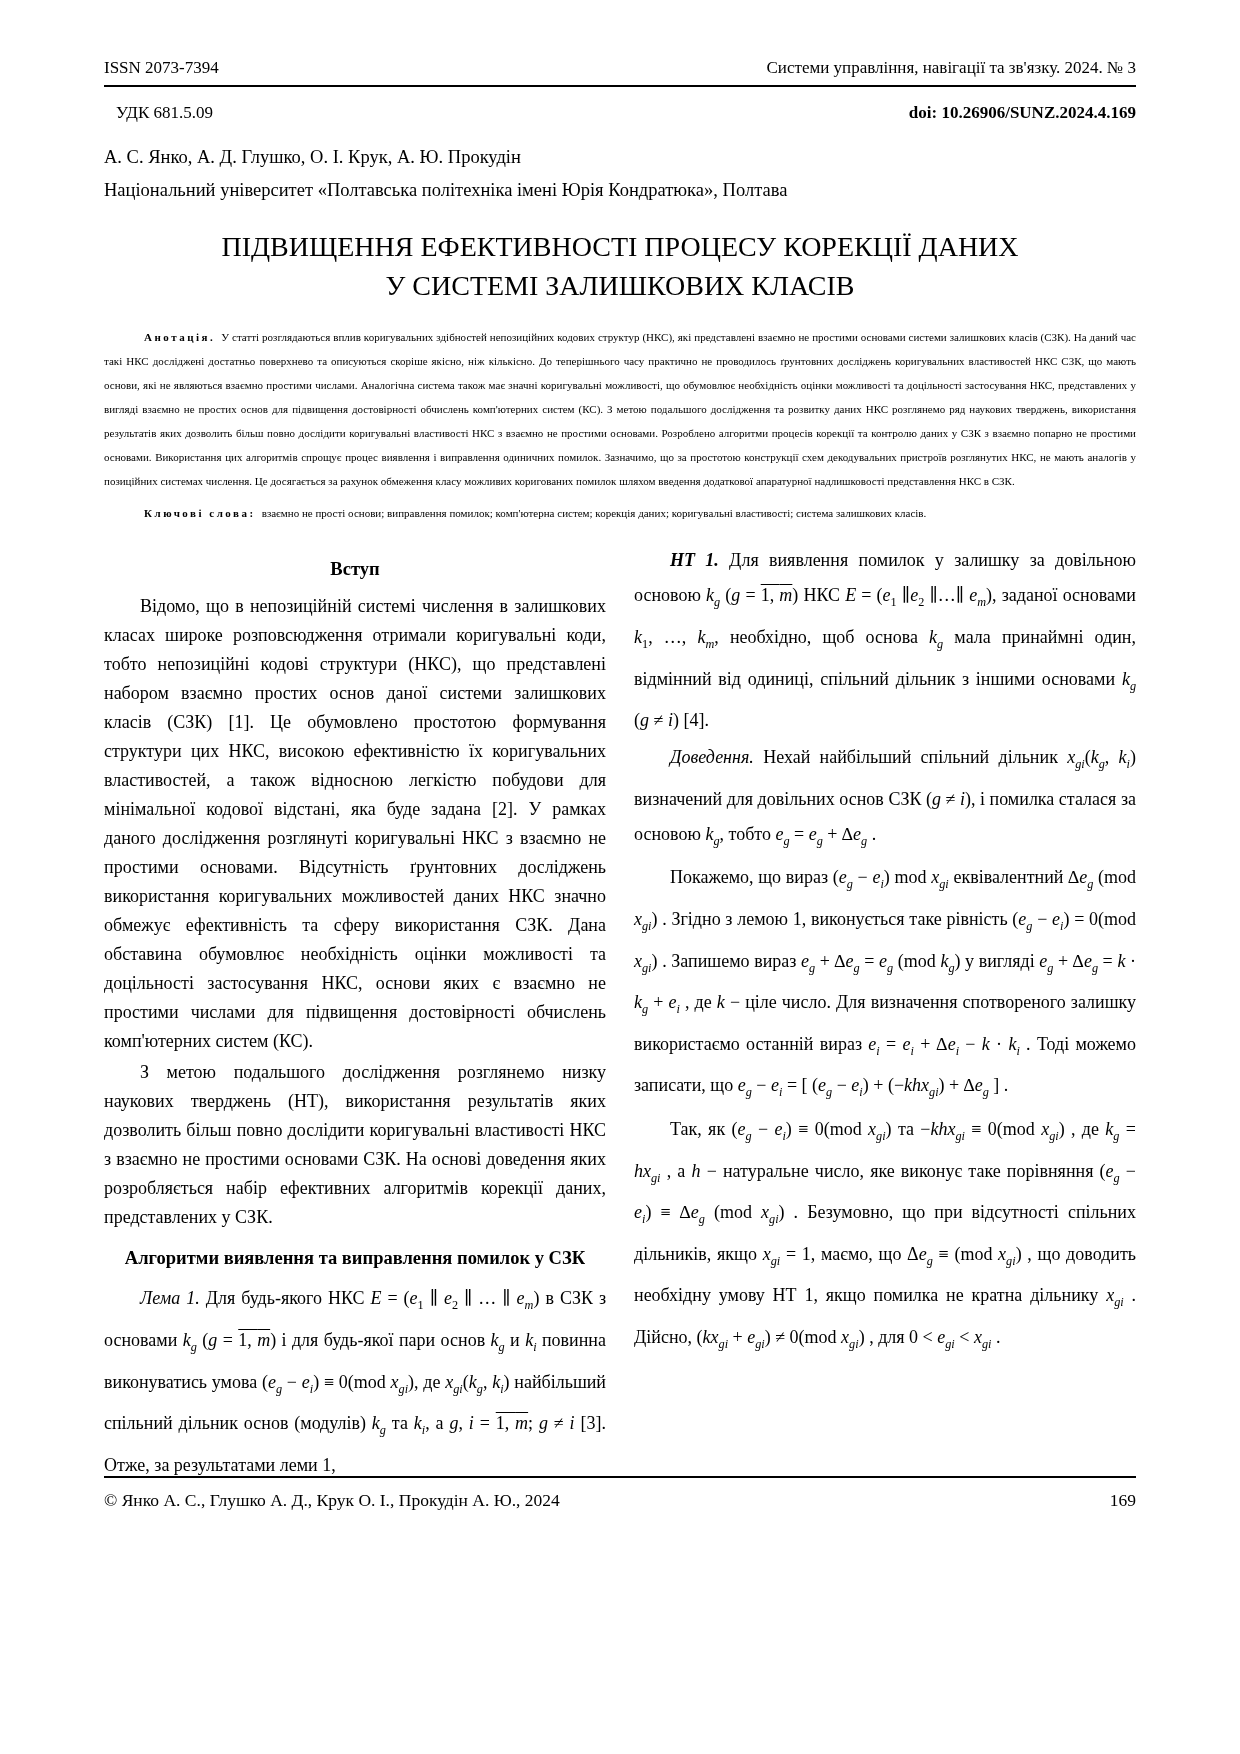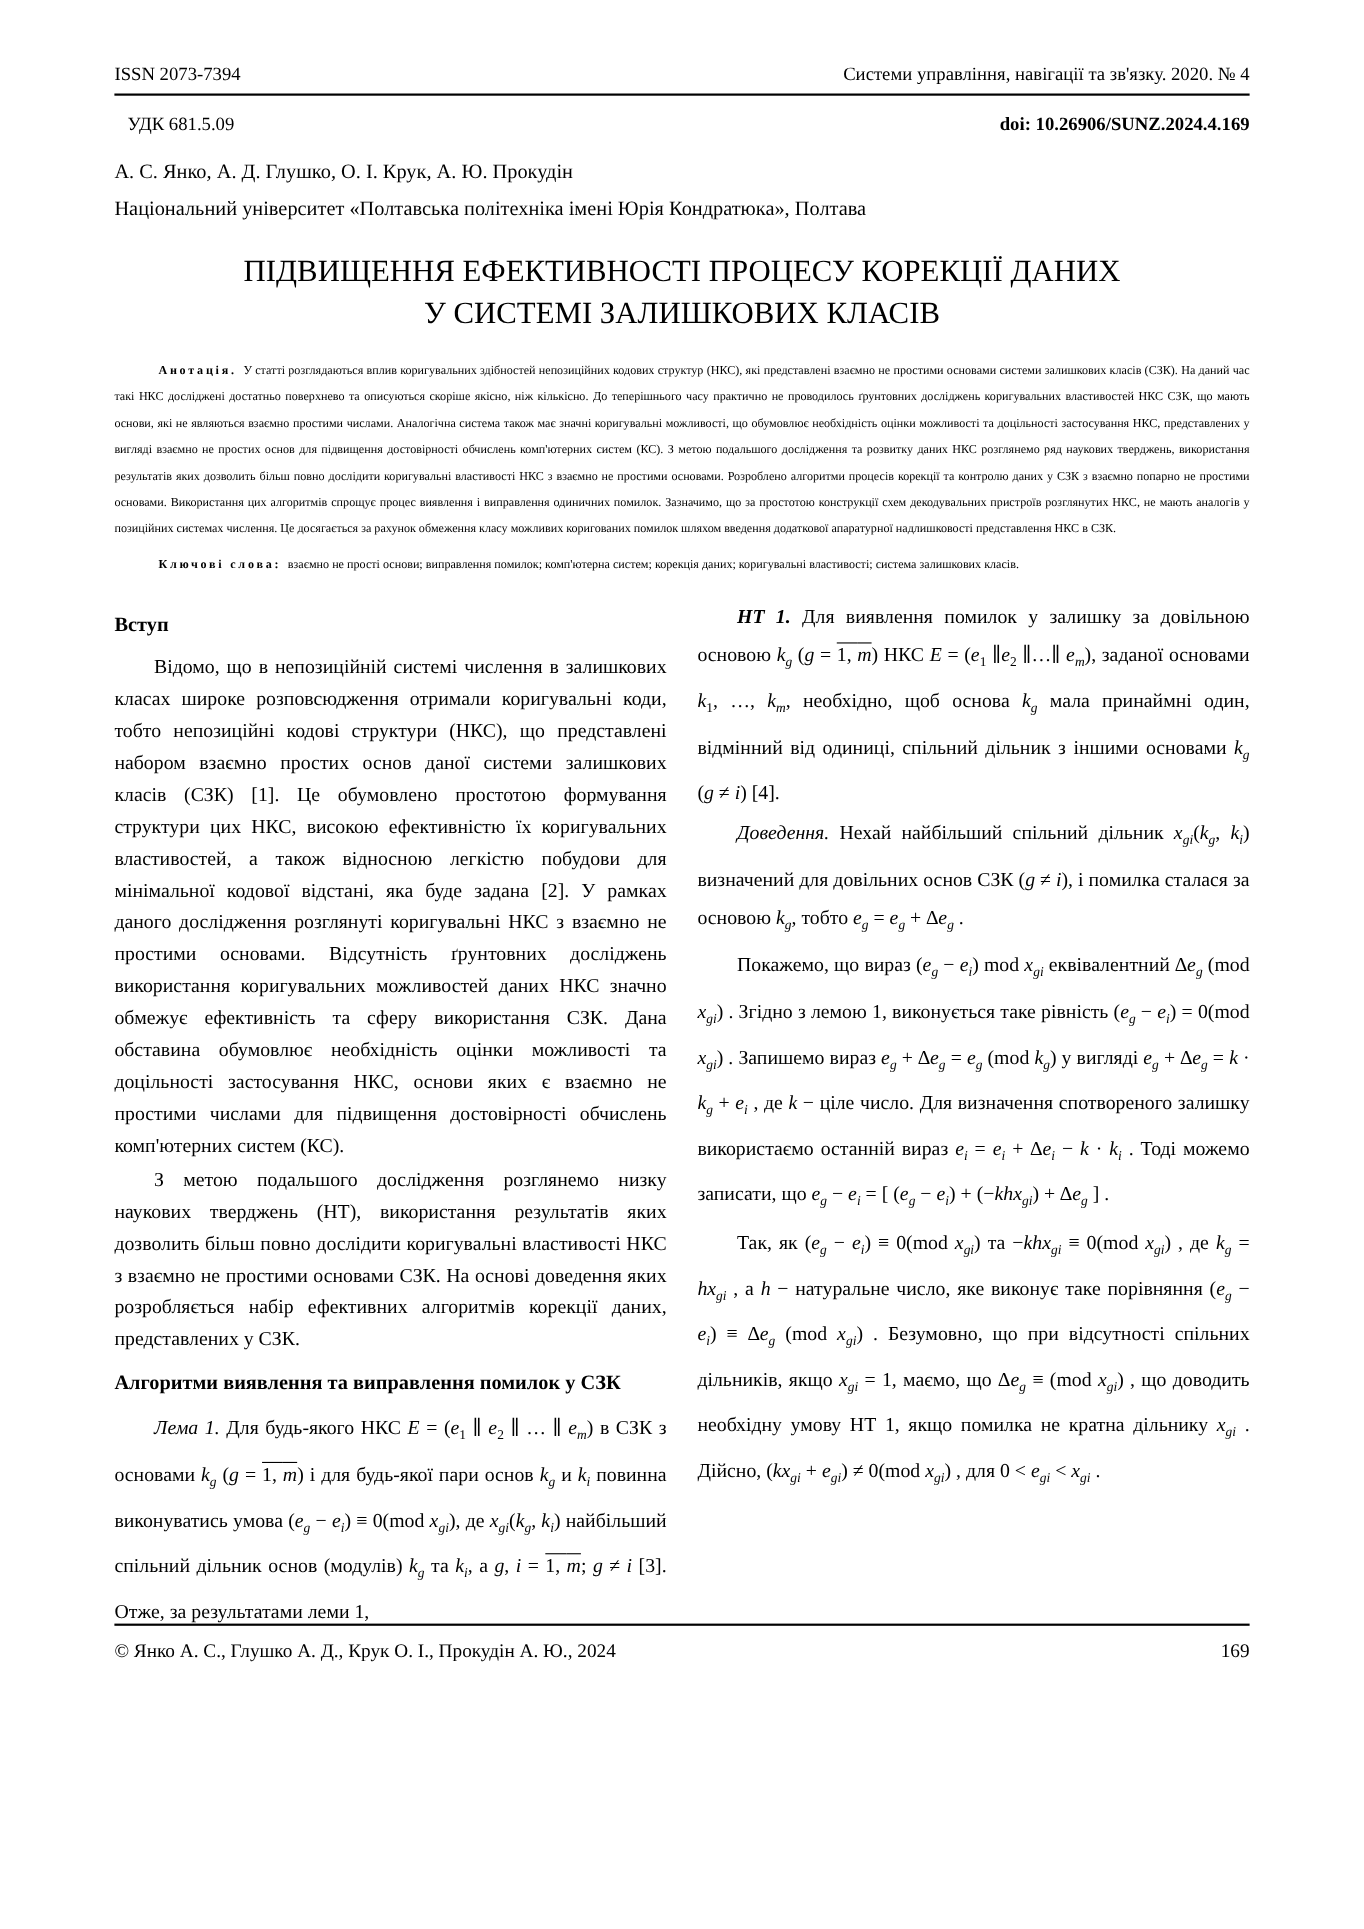--- a/index.html
+++ b/index.html
@@ -32,21 +32,21 @@
     font-size:11px; line-height:24px; text-align:justify;
     margin:0; text-indent:40px;
   }
   .keywords { margin-top:8px; }
   .sec-label { font-weight:bold; letter-spacing:2.5px; margin-right:6px; }
   .columns {
     display:flex; gap:28px; margin-top:18px;
   }
   .col { width:502px; font-size:18px; line-height:29px; text-align:justify; }
   .col h2 {
-    font-size:18.5px; font-weight:bold; 
+    font-size:18.5px; font-weight:bold; text-align:center;
     margin:14px 0 10px 0; line-height:1.35;
   }
   .col p { margin:0 0 2px 0; }
   .col p.ind { text-indent:36px; }
   .formula-text { line-height:35px; }
   .formula-text i { font-family:"Liberation Serif","DejaVu Serif",serif; }
   sub { font-size:0.68em; }
   .ov { text-decoration:overline; }
   .footer {
     position:absolute; left:104px; right:104px; top:1476px;
@@ -56,21 +56,21 @@
     gap:24px;
   }
 </style>
 </head>
 <body>
 
 <div class="page">
 
   <div class="header-row">
     <span>ISSN 2073-7394</span>
-    <span>Системи управління, навігації та зв'язку. 2020. № 4</span>
+    <span>Системи управління, навігації та зв'язку. 2024. № 3</span>
   </div>
 
   <div class="udk-row">
     <span>УДК 681.5.09</span>
     <span class="doi">doi: 10.26906/SUNZ.2024.4.169</span>
   </div>
 
   <div class="authors">А. С. Янко, А. Д. Глушко, О. І. Крук, А. Ю. Прокудін</div>
 
   <div class="affiliation">Національний університет «Полтавська політехніка імені Юрія Кондратюка», Полтава</div>

